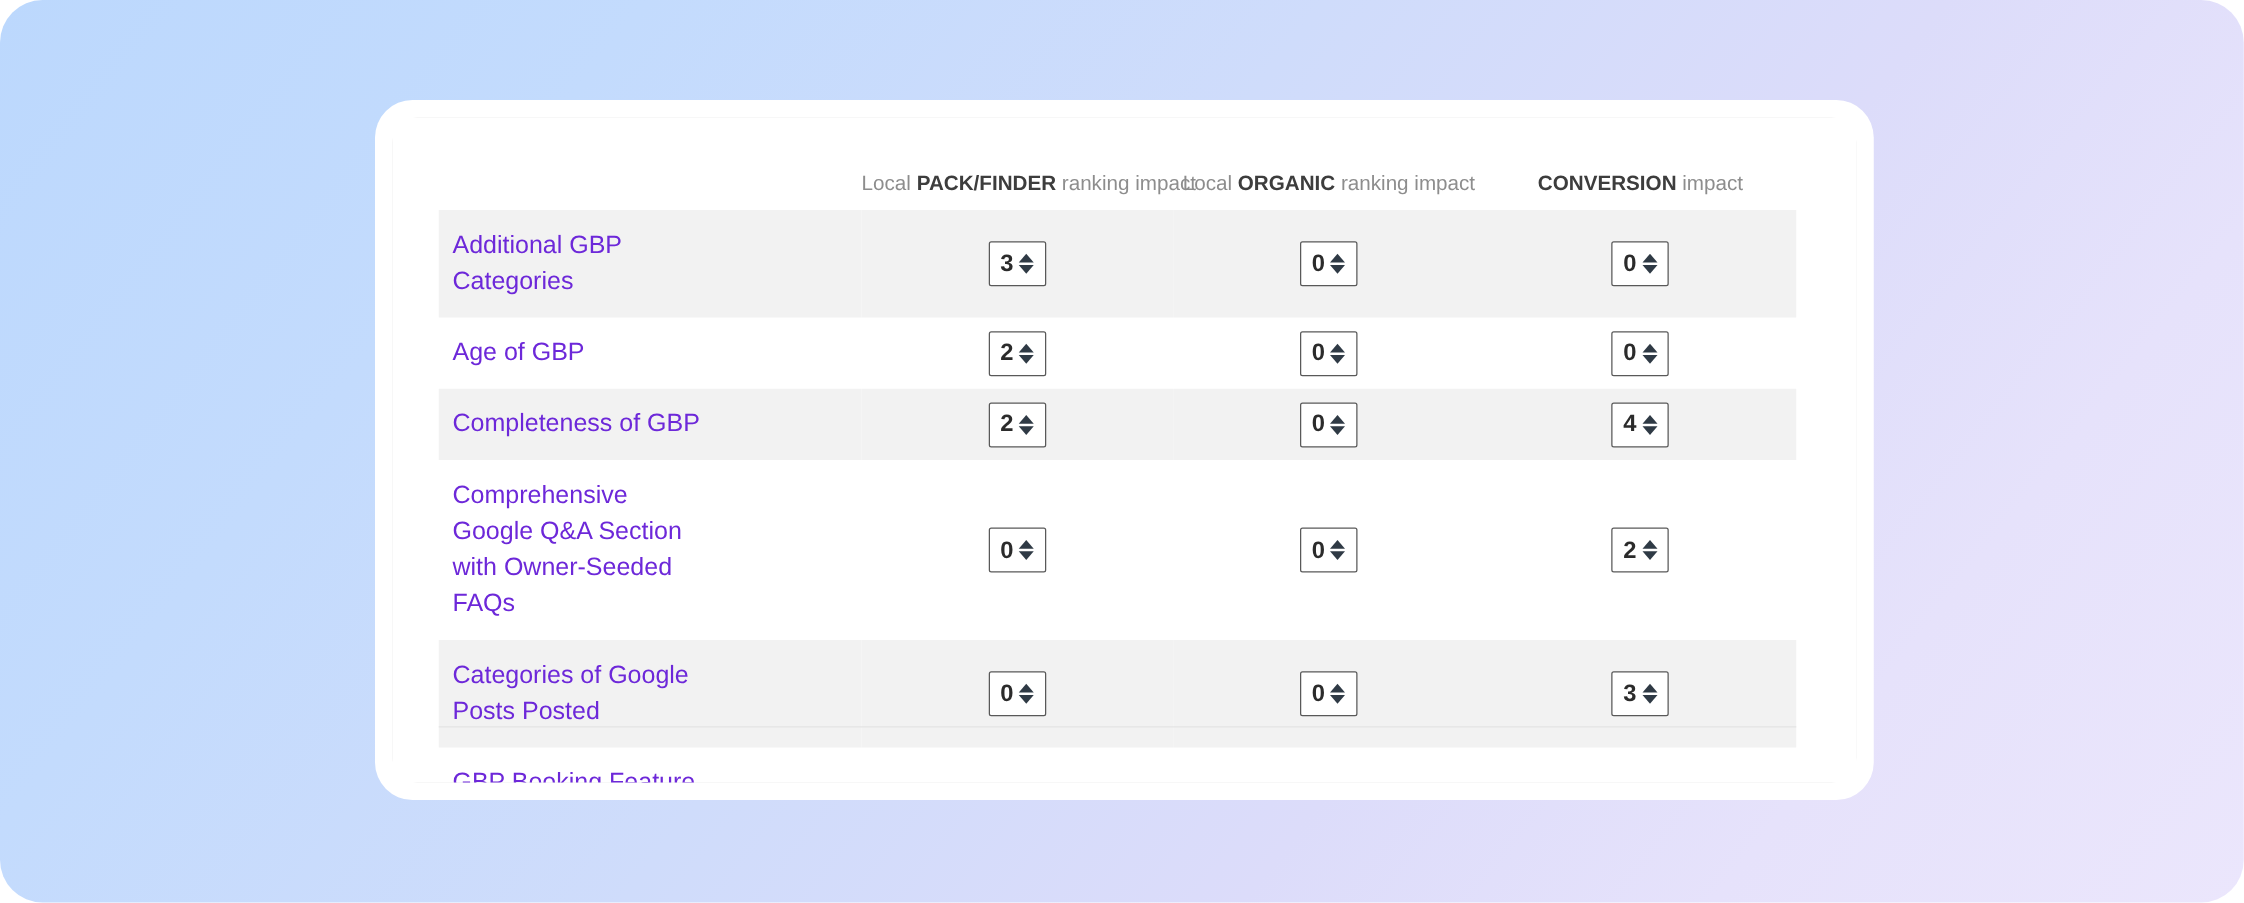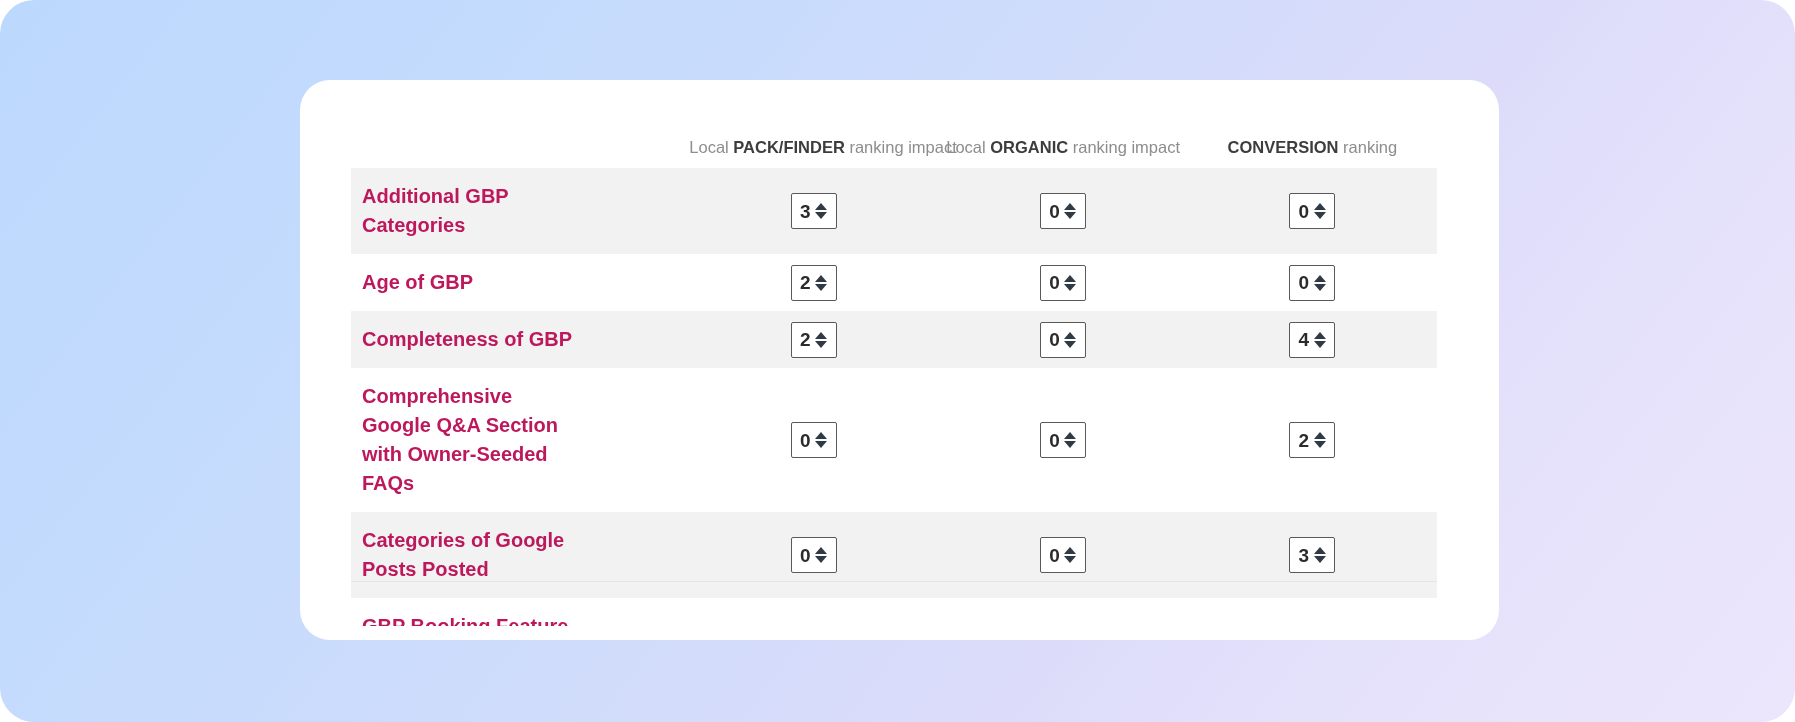--- a/index.html
+++ b/index.html
@@ -100,23 +100,23 @@
   }
 
   .impact-table tbody td {
     padding: 0;
     vertical-align: middle;
   }
 
   .row-label {
     font-size: 20px;
     line-height: 29px;
-    color: #be185d;
+    color: #6d28d9;
     padding: 14px 10px 14px 11px;
-    font-weight: 700;
+    font-weight: 400;
     white-space: pre-line;
   }
 
   .metric-cell {
     text-align: center;
     padding: 12px 0;
   }
 
   
   .spinner {
@@ -182,21 +182,21 @@
             <col class="c-label">
             <col class="c-metric">
             <col class="c-metric">
             <col class="c-metric">
           </colgroup>
           <thead>
             <tr>
               <th class="label-head"></th>
               <th><span>Local </span><span class="strong">PACK/FINDER</span><span> ranking impact</span></th>
               <th><span>Local </span><span class="strong">ORGANIC</span><span> ranking impact</span></th>
-              <th><span></span><span class="strong">CONVERSION</span><span> ranking</span></th>
+              <th><span></span><span class="strong">CONVERSION</span><span> impact</span></th>
             </tr>
           </thead>
           <tbody id="table-body">
               <tr class="striped">
                 <td>
                   <div class="row-label">Additional GBP
 Categories</div>
                 </td>
                 <td class="metric-cell"><div class="spinner">
                     <span class="value">3</span>

